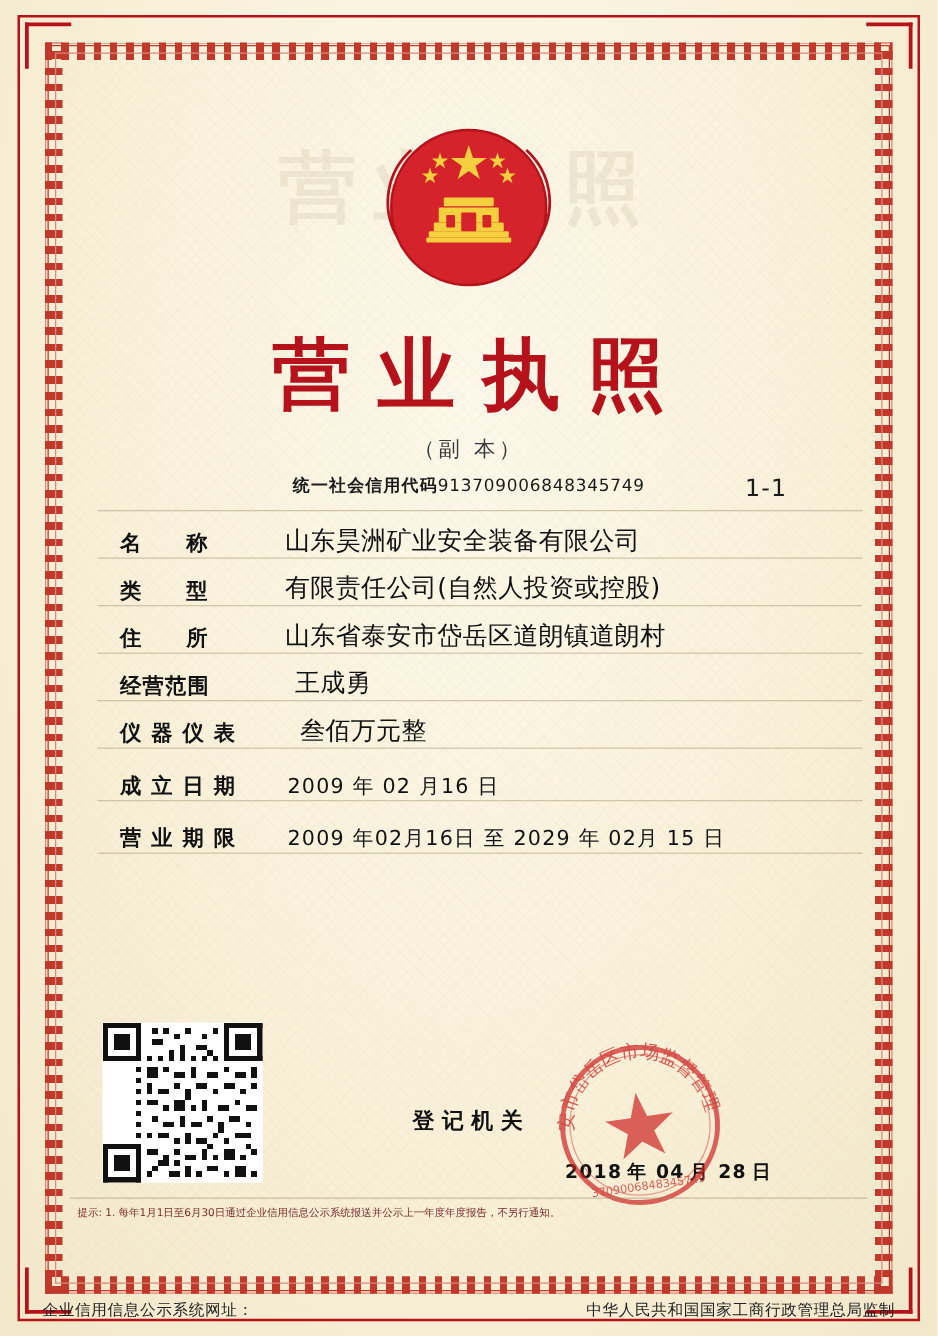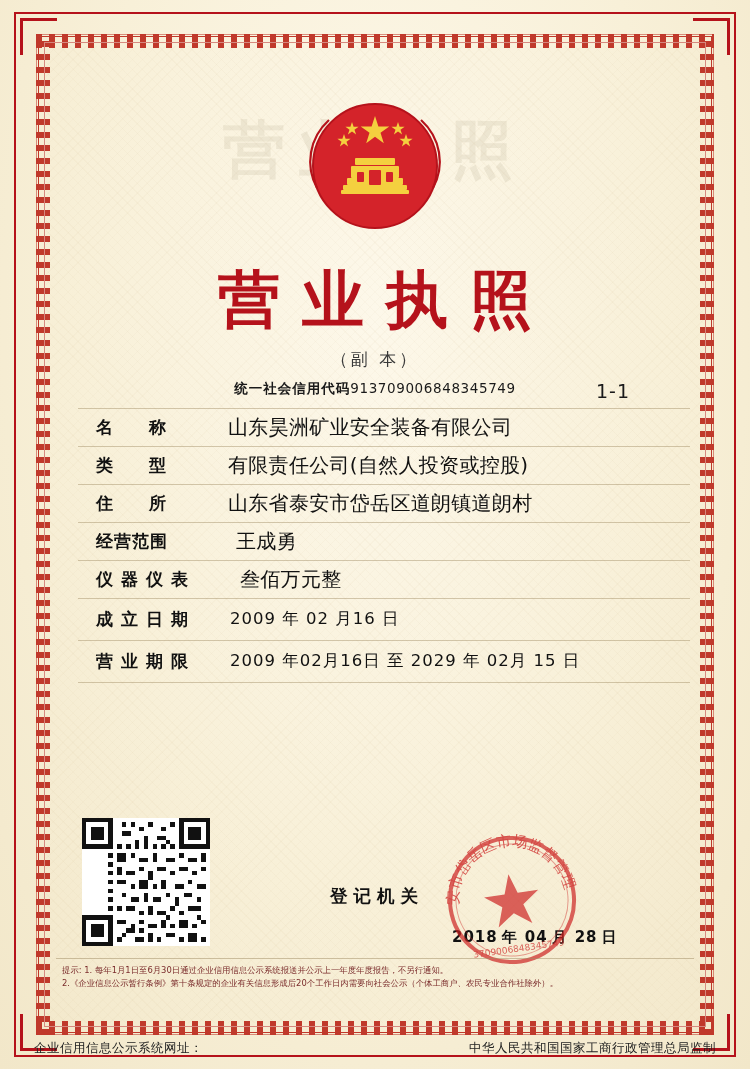--- a/index.html
+++ b/index.html
@@ -131,21 +131,21 @@
 
   
   .fields {
     position: absolute;
     top: 408px;
     left: 96px;
     right: 60px;
   }
   .row {
     display: flex;
-    align-items: center;
+    align-items: flex-end;
     margin-bottom: 0;
     min-height: 38px;
   }
   .row .lbl {
     width: 132px;
     flex: 0 0 132px;
     font-size: 17px;
     font-weight: bold;
     color: #111;
     letter-spacing: 0px;
@@ -520,19 +520,18 @@
           <textPath href="#sealArcText" startOffset="50%" text-anchor="middle">泰安市岱岳区市场监督管理局</textPath>
         </text>
         <text x="80" y="132" font-size="9" fill="#cc2222" text-anchor="middle" font-family="'DejaVu Sans','Liberation Sans',sans-serif" opacity=".85">3709006848345749</text>
       </g>
     </svg>
   </div>
 
   <div class="notes-rule"></div>
   <div class="notes">
     <div class="n-line">提示: 1. 每年1月1日至6月30日通过企业信用信息公示系统报送并公示上一年度年度报告，不另行通知。</div>
-    <div class="n-line">2.《企业信息公示暂行条例》第十条规定的企业有关信息形成后20个工作日内需要向社会公示（个体工商户、农民专业合作社除外）。</div>
   </div>
 
   <div class="footer-left">企业信用信息公示系统网址：</div>
   <div class="footer-right">中华人民共和国国家工商行政管理总局监制</div>
 
 </div>
 
 </body></html>

